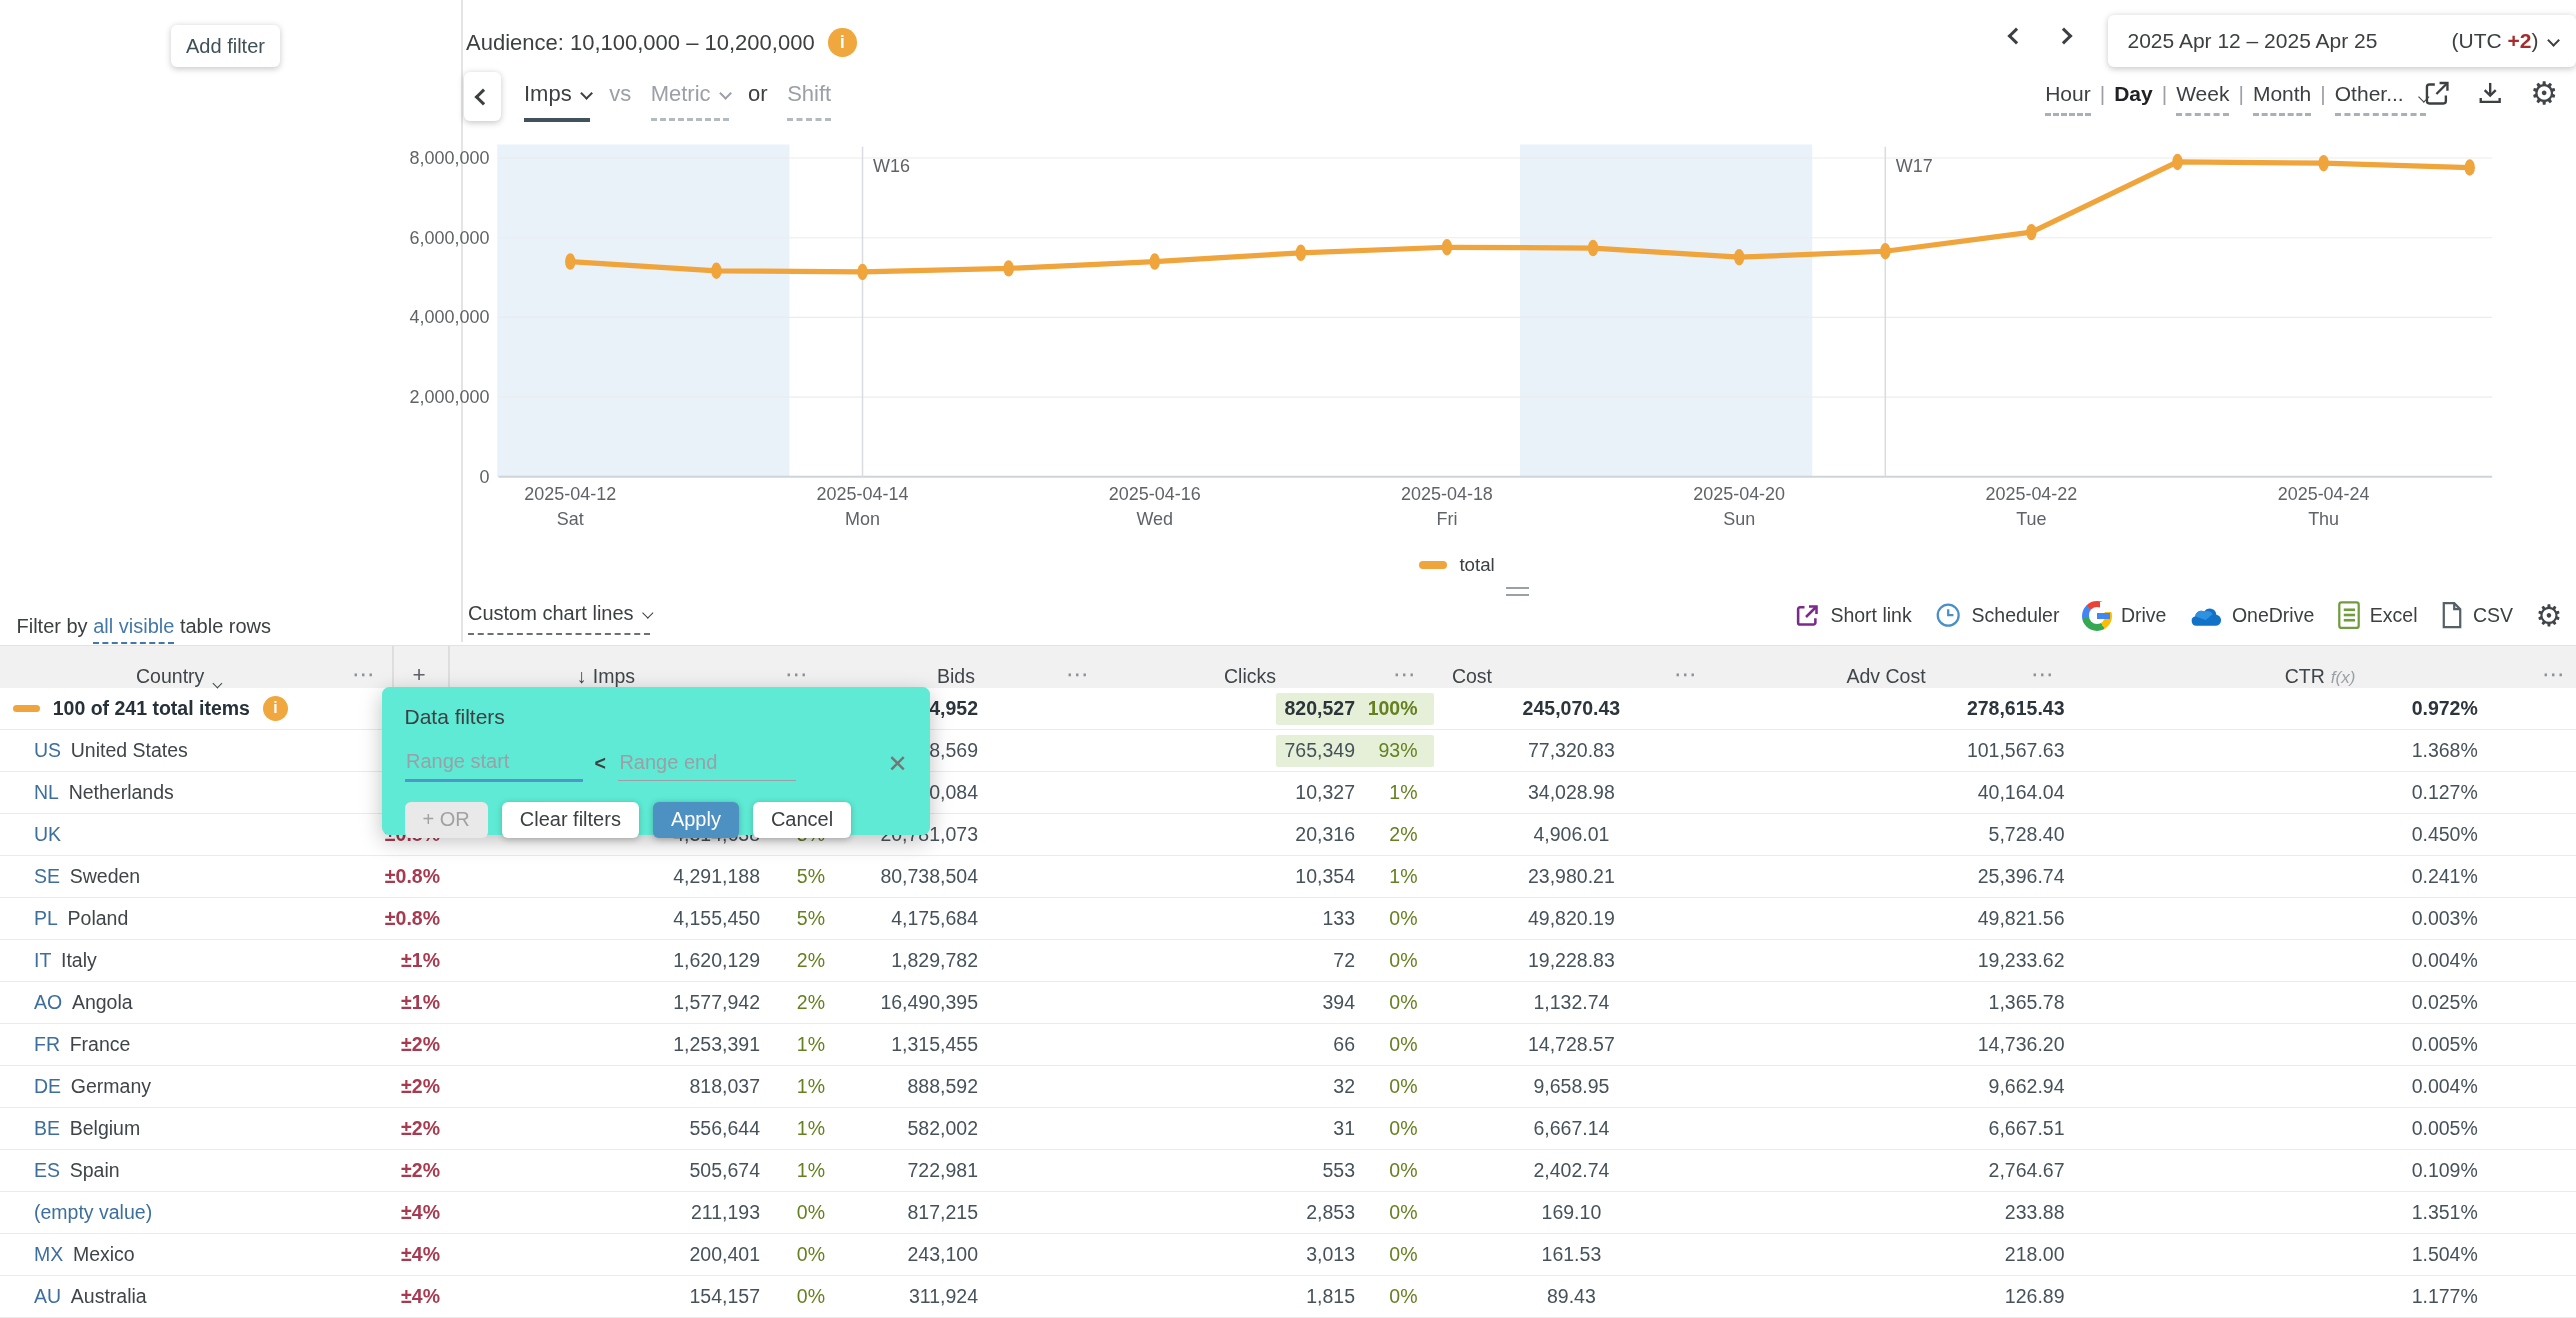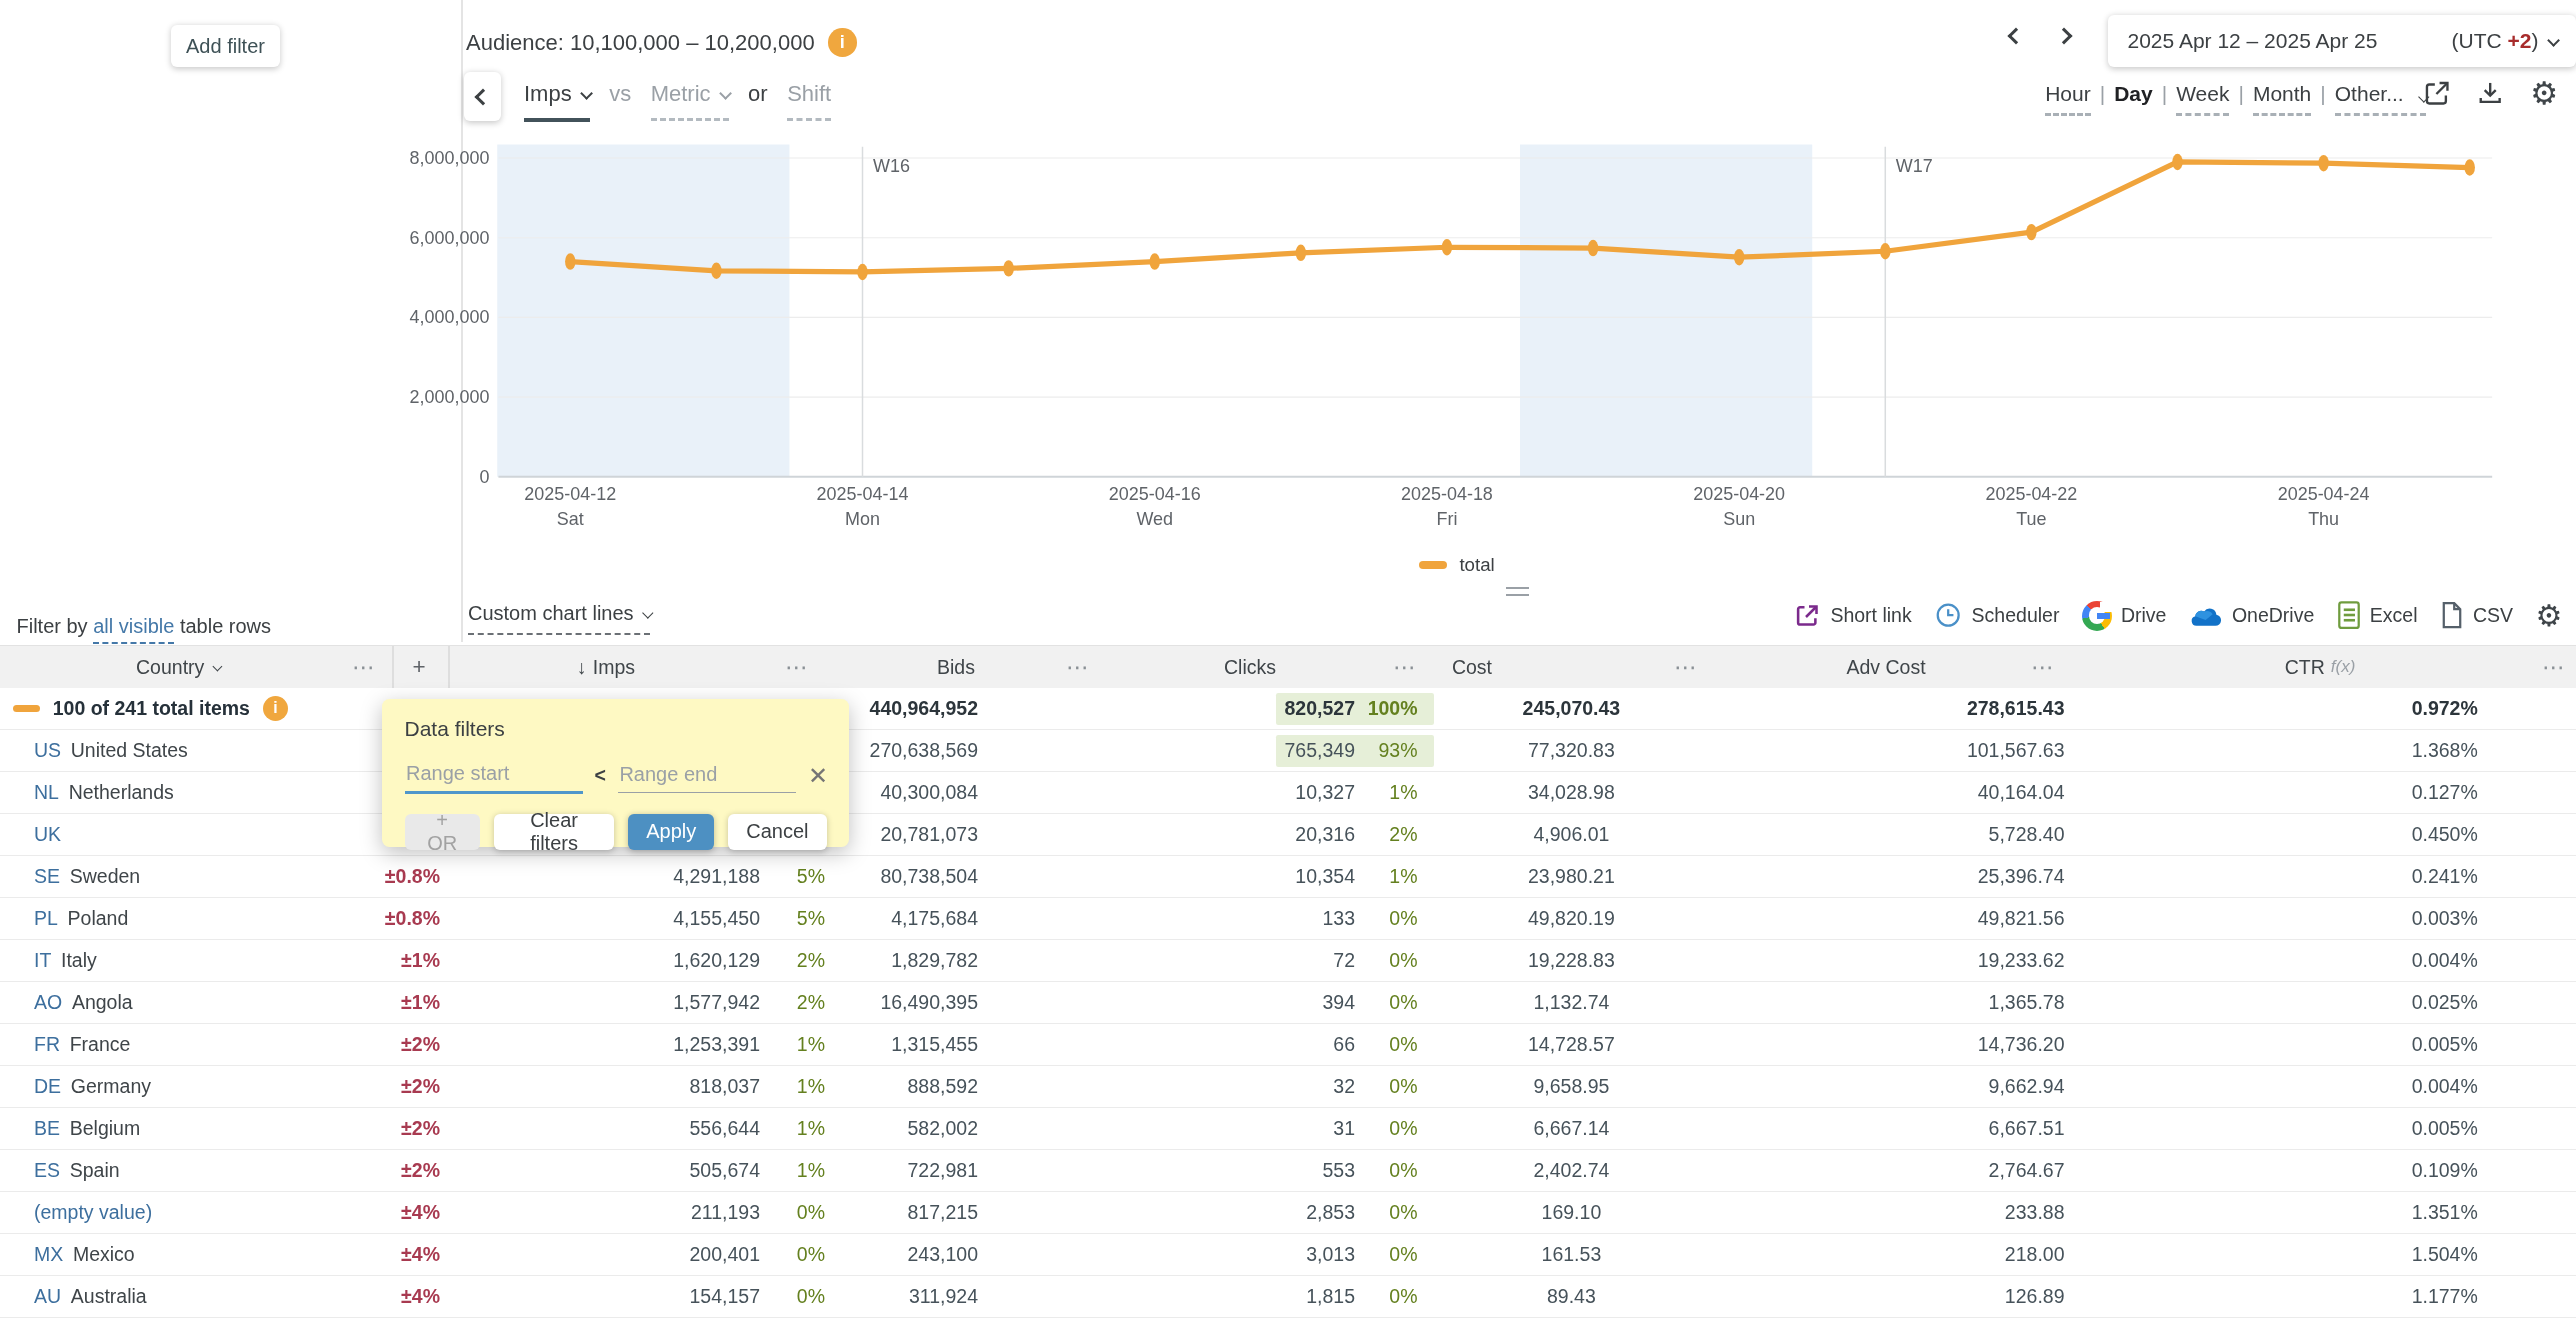--- a/index.html
+++ b/index.html
@@ -64,21 +64,21 @@
   
   .gicon { position:relative; width:30px; height:30px; border-radius:50%;
     background:conic-gradient(from -45deg, #ea4335 0deg 100deg, #fbbc05 100deg 195deg, #34a853 195deg 305deg, #4285f4 305deg 360deg); }
   .gicon:before { content:""; position:absolute; left:6.7px; top:6.7px; width:16.5px; height:16.5px; border-radius:50%; background:#fff; }
   .gicon .notch { position:absolute; right:0; top:1.5px; width:12px; height:9.7px; background:#fff; }
   .gicon .bar { position:absolute; right:1.5px; top:12px; width:13.5px; height:6.7px; background:#4285f4; }
 
   
   #table { position:absolute; left:0; top:645px; width:2576px; }
   #thead { position:relative; height:43px; background:#f1f1f1; border-top:1.5px solid #e2e2e2; font-size:19.5px; color:#3f4549; }
-  .hbtn { position:absolute; top:0; height:100%; display:flex; align-items:center; transform:translateX(-50%); white-space:nowrap; }
+  .hbtn { position:absolute; top:0; height:100%; display:flex; align-items:flex-end; transform:translateX(-50%); white-space:nowrap; }
   .hdots { color:#8a9095; font-size:22.5px; letter-spacing:1.5px; cursor:pointer; }
   .hline { position:absolute; top:0; width:1.5px; height:100%; background:#dedede; }
   .fx { font-style:italic; color:#9aa0a6; font-size:17px; margin-left:6px; }
 
   .trow { display:grid; grid-template-columns:329px 120px 382px 150px 453px 277px 355px 423px 88px;
     height:42px; align-items:center; border-bottom:1.5px solid #ebebeb; font-size:19.5px; color:#46525a; background:#fff;}
   .cell { overflow:hidden; white-space:nowrap; }
   .c-country { padding-left:34px; display:flex; align-items:center; gap:9.7px; }
   .ccode { color:#3d6f9e; }
   .cname { color:#3f4549; }
@@ -95,22 +95,22 @@
   .c-ctr { padding-right:11.2px; }
   .hlwrap { display:inline-flex; align-items:center; }
   .hlwrap.on { background:#e6efd8; padding:4.5px 0 4.5px 9px; border-radius:2.2px; }
   .trow.total { font-weight:700; color:#2c353b; }
   .trow.total .pct { font-weight:700; }
   .tdash { width:27px; height:6.7px; border-radius:3.7px; background:#f0a43c; flex:0 0 auto; margin-left:-21px; margin-right:3px;}
   .tlabel { font-weight:700; color:#26313a; }
   .c-country .info-badge { width:25.4px; height:25.4px; font-size:15.7px; margin-left:3px; cursor:pointer; }
 
   
-  #popup { position:absolute; left:382px; top:687px; width:467px; height:148px; background:#fef9c3; border-radius:7.5px;
-    box-shadow:0 6px 21px rgba(0,0,0,.25); padding:18px 22.5px 0 22.5px; z-index:5;margin-top:12px; }
+  #popup { position:absolute; left:382px; top:687px; width:548px; height:148px; background:#5eead4; border-radius:7.5px;
+    box-shadow:0 6px 21px rgba(0,0,0,.25); padding:18px 22.5px 0 22.5px; z-index:5; }
   #popup .title { font-size:21px; color:#3c4043; }
   #popup .inputs { display:flex; align-items:center; margin-top:16.5px; gap:12px; }
   #popup input { border:none; outline:none; font-size:20px; color:#3c4043; width:178px; padding:4.5px 1.5px 6px 1.5px;
     font-family:inherit; background:transparent; }
   #popup input::placeholder { color:#9aa0a6; }
   .in-start { border-bottom:3px solid #4f97cb !important; }
   .in-end { border-bottom:1.5px solid #9aa0a6 !important; }
   #popup .lt { font-size:19.5px; font-weight:700; color:#3c4043; }
   #popup .close { margin-left:auto; font-size:24px; color:#757575; cursor:pointer; line-height:1; }
   #popup .btns { display:flex; align-items:flex-end; gap:14px; margin-top:19.5px; }

